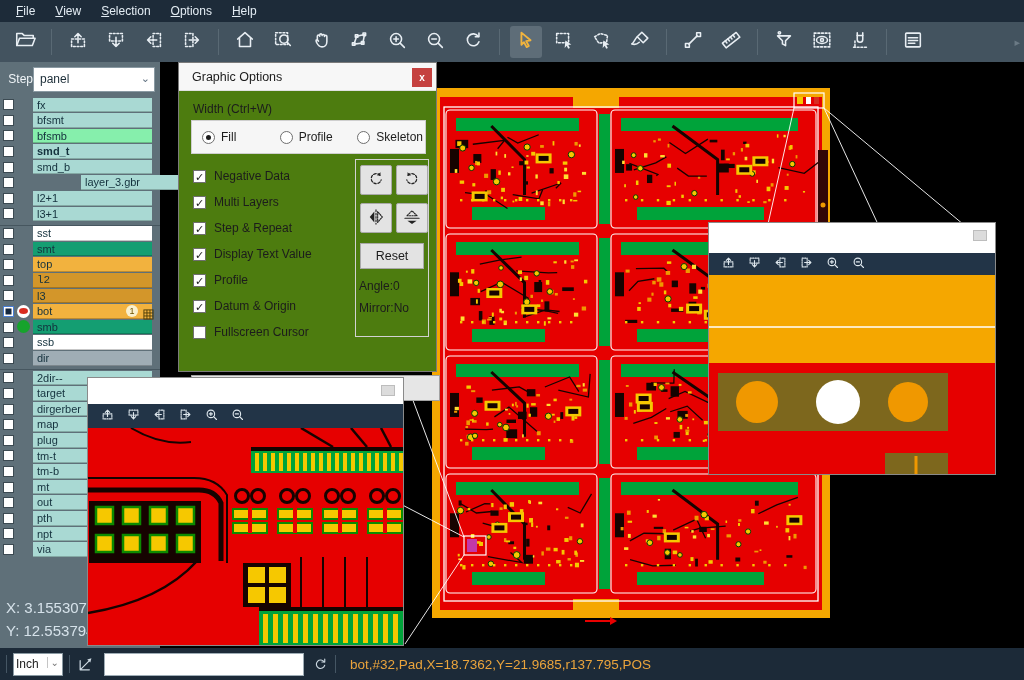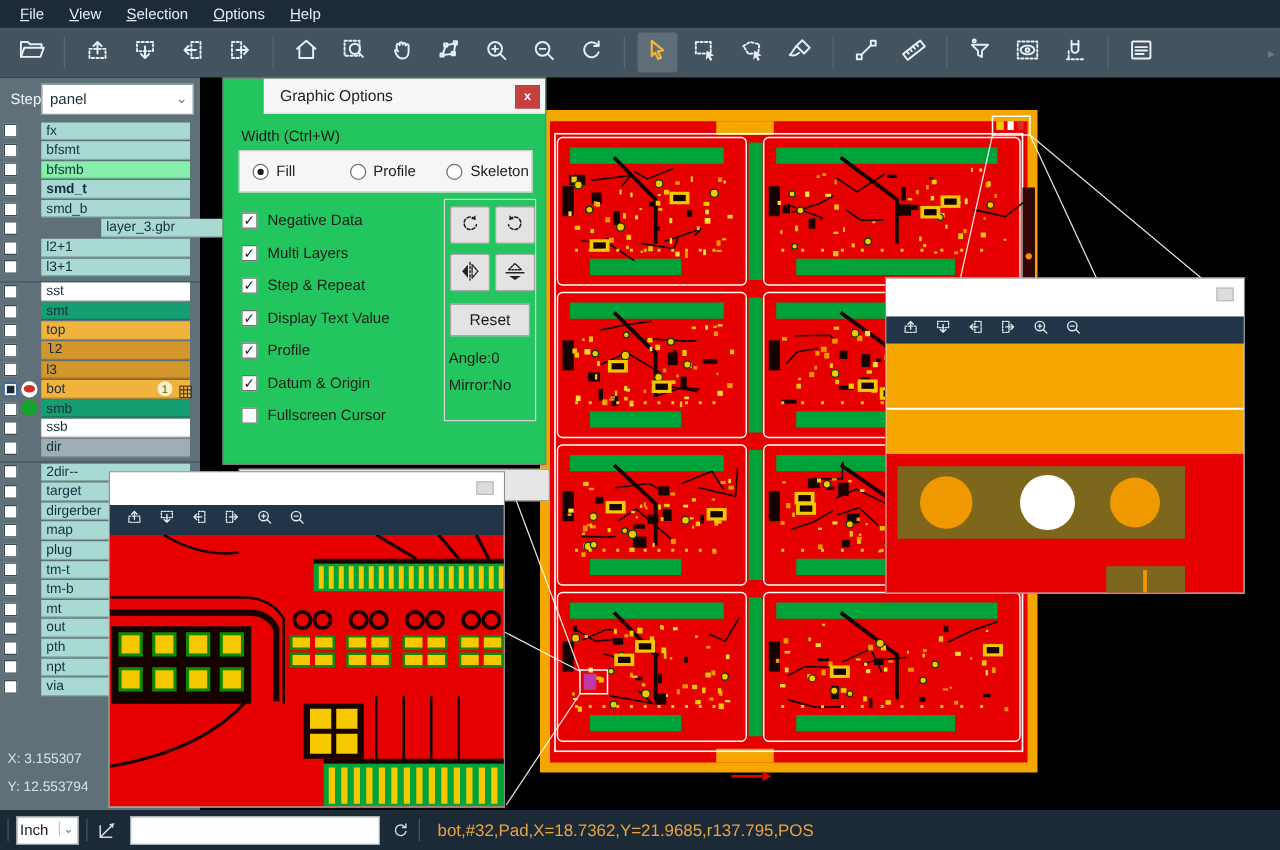--- a/index.html
+++ b/index.html
@@ -33,35 +33,35 @@
   .lrow { position:relative; height:15.6px; display:flex; align-items:center; }
   .lcheck { width:11px; height:11px; background:#fff; border:1px solid #3c4a52; margin-left:3px; flex:none; }
   .lcheck.on { background:#16283f; border:1px solid #4a7fd4; box-shadow:inset 0 0 0 1.5px #fff; }
   .lind { width:13px; height:13px; border-radius:50%; position:absolute; left:17px; top:1px; }
   .lname { position:absolute; left:33px; top:0.5px; width:119px; height:14.6px; font-size:11px; color:#14313d;
            padding-left:4px; line-height:14.6px; border-bottom:1px solid rgba(0,0,0,.22); overflow:hidden; }
   .lgap { height:4px; border-bottom:1px solid #46565f; }
   .lbadge { position:absolute; right:22px; top:1px; width:12px; height:12px; border-radius:50%; background:#f9f0cd;
             color:#6d5200; font-size:9px; text-align:center; line-height:12px; }
   .lgrid { position:absolute; right:6px; top:2px; }
-  .xy { position:absolute; left:6px; top:534px; color:#d6e2ea; font-size:11px; line-height:23px; }
+  .xy { position:absolute; left:6px; top:534px; color:#d6e2ea; font-size:15px; line-height:23px; }
 
   
   .statusbar { position:absolute; left:0; top:648px; width:1024px; height:32px; background:#1c2a38;
                display:flex; align-items:center; z-index:20; color:#cdd9e2; }
   .ssep { width:1px; height:18px; background:#45566482; background:#455664; margin:0 6px; }
   .unitbox { width:50px; height:23px; background:#fff; border:1px solid #8a9aa3; display:flex; align-items:center;
              font-size:12px; color:#222; padding-left:2px; position:relative; }
   .unitbox .chev { position:absolute; right:3px; top:3px; color:#777; font-size:10px; border-left:1px solid #c5c5c5; padding-left:3px; }
   .cmdinput { width:200px; height:23px; background:#fff; border:1px solid #9fadb6; margin-left:8px; font-size:12px; padding:0 5px; color:#222; }
   .statictext { color:#eaa43c; font-size:13.5px; margin-left:8px; white-space:nowrap; }
 
   
-  .dialog { position:absolute; left:178px; top:62px; width:259px; height:310px; background:#22c55e;
-            border:1px solid #7b7b7b; z-index:30; font-size:12px; color:#1c1c1c;padding-left:32px; }
+  .dialog { position:absolute; left:178px; top:62px; width:259px; height:310px; background:#4d7c0f;
+            border:1px solid #7b7b7b; z-index:30; font-size:12px; color:#1c1c1c; }
   .dtitle { height:28px; background:#f7f7f7; border-bottom:1px solid #e0e0e0; line-height:28px; padding-left:13px; font-size:12.5px; }
   .dclose { position:absolute; right:4px; top:5px; width:20px; height:19px; background:#c5413f; color:#fff;
             font-size:10px; text-align:center; line-height:19px; font-weight:bold; }
   .dwidth { position:absolute; left:14px; top:39px; }
   .dradiobox { position:absolute; left:12px; top:57px; width:235px; height:34px; border:1px solid #cfcfcf; background:#f6f6f6;
                display:flex; align-items:center; }
   .radio { display:flex; align-items:center; margin-left:10px; flex:1; }
   .radio .rc { width:13px; height:13px; border:1px solid #6f6f6f; border-radius:50%; background:#fff; margin-right:6px; position:relative; flex:none; }
   .radio .rc.on:after { content:""; position:absolute; left:3px; top:3px; width:5px; height:5px; border-radius:50%; background:#1c1c1c; }
   .dchecks { position:absolute; left:14px; top:100px; }

